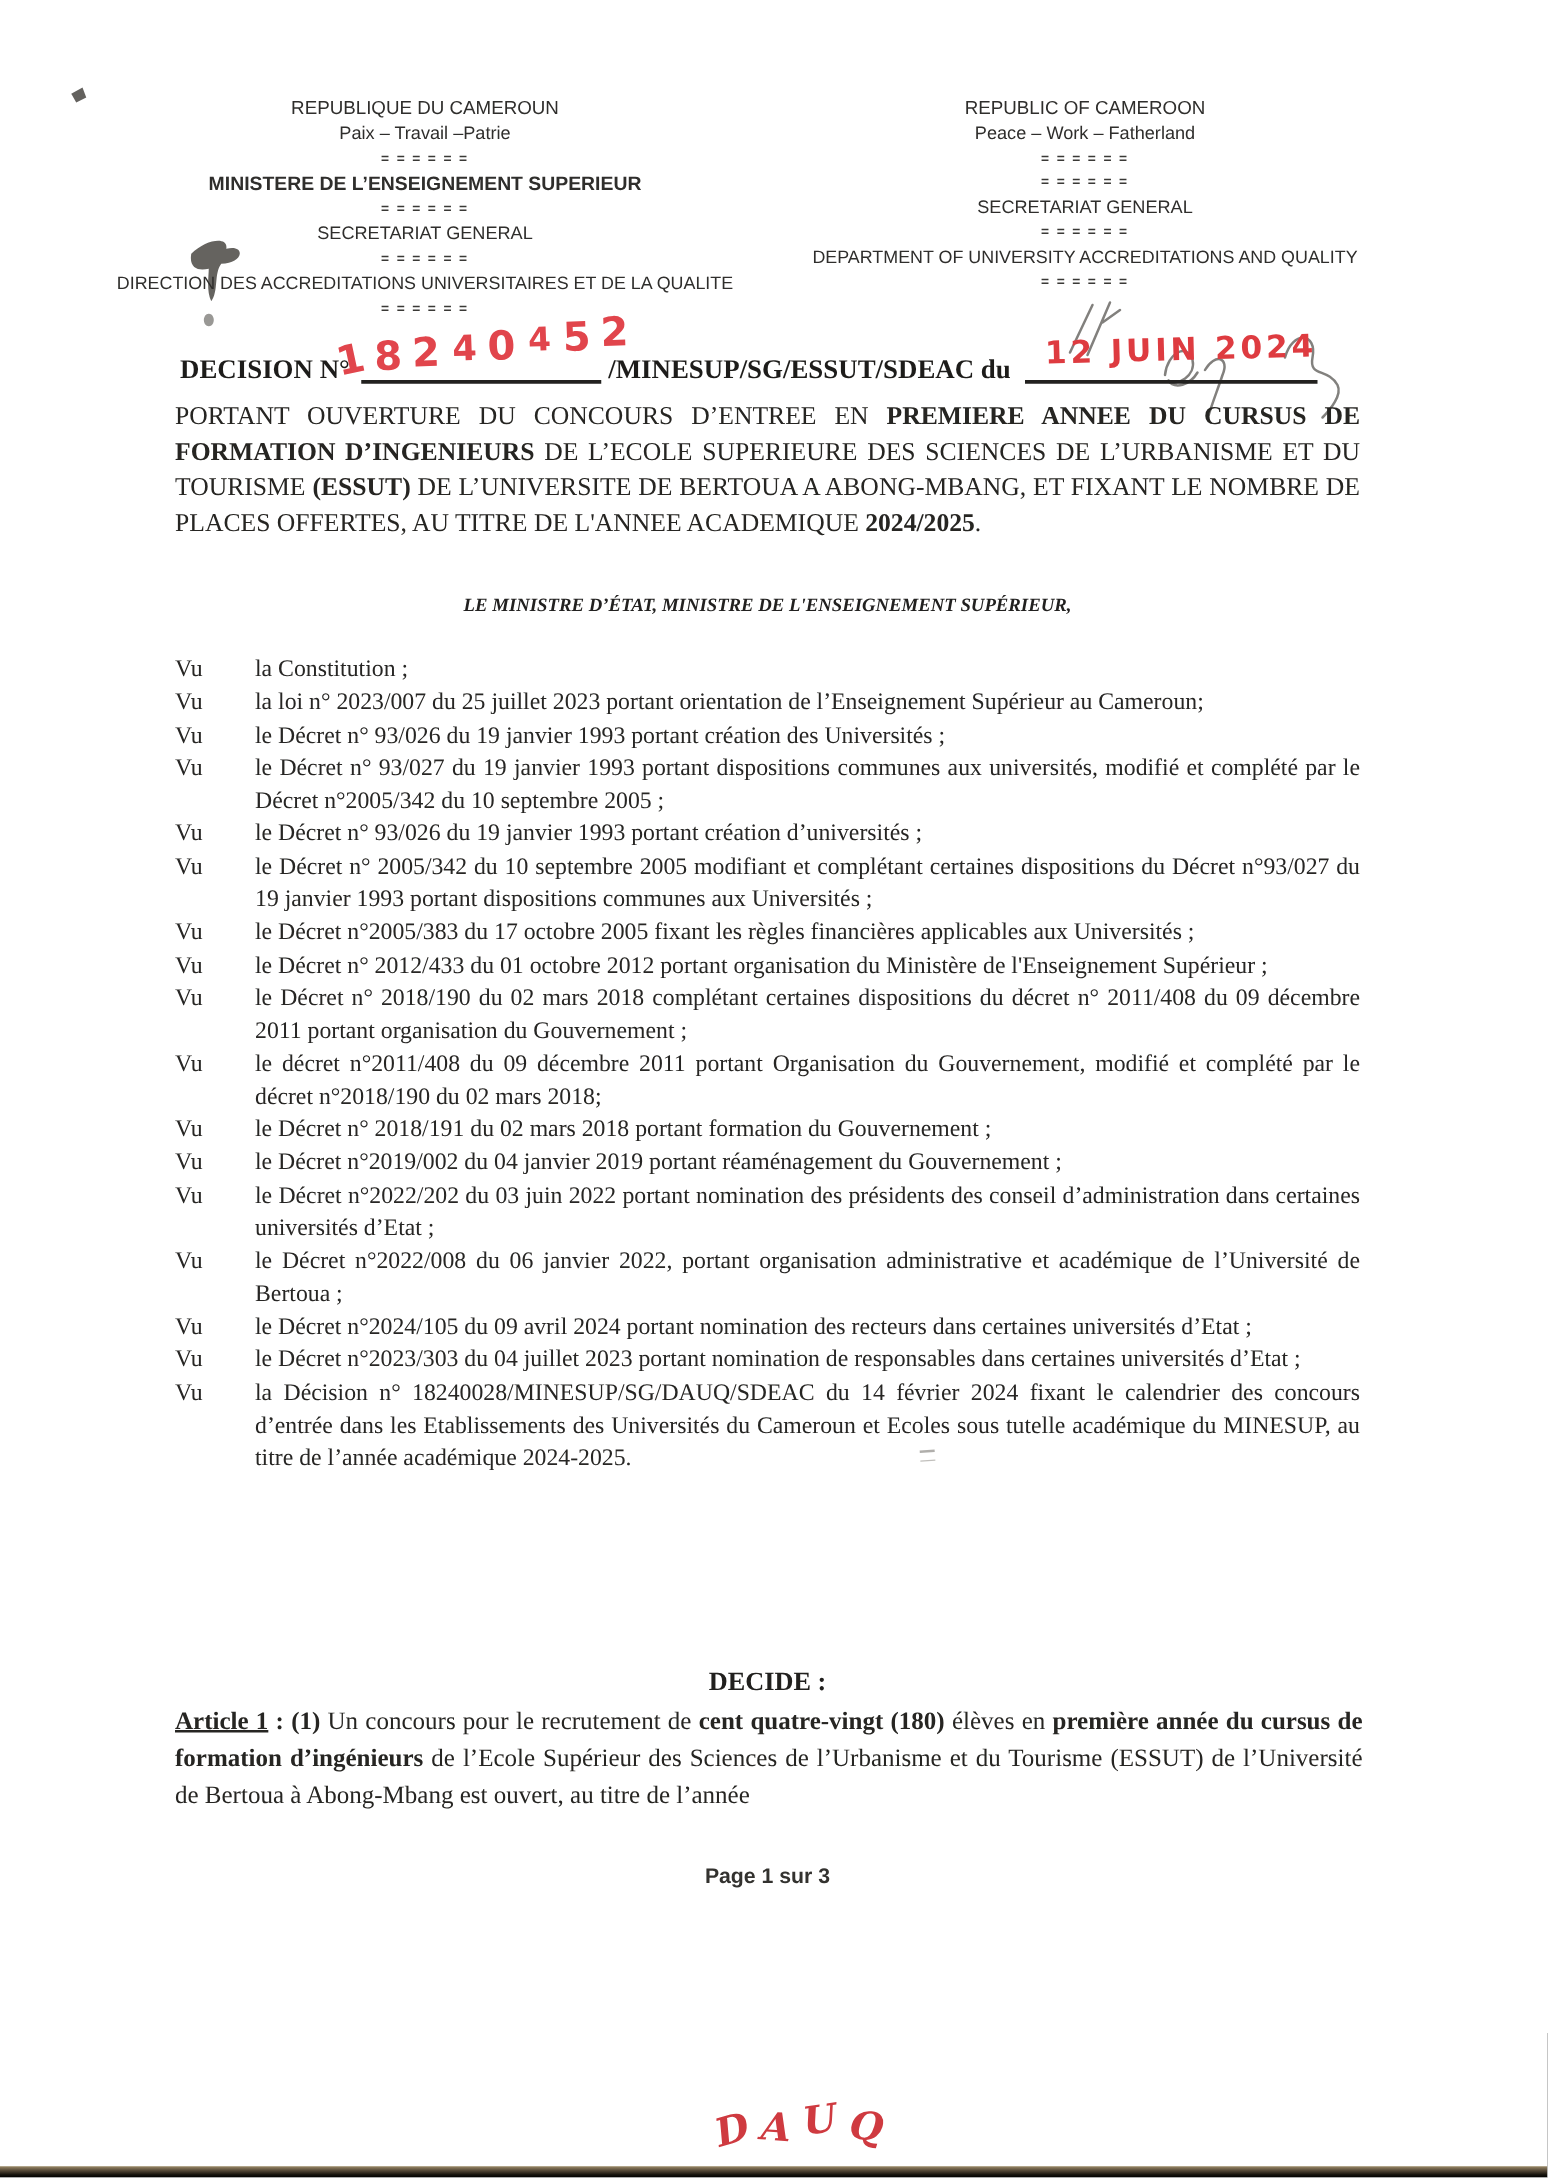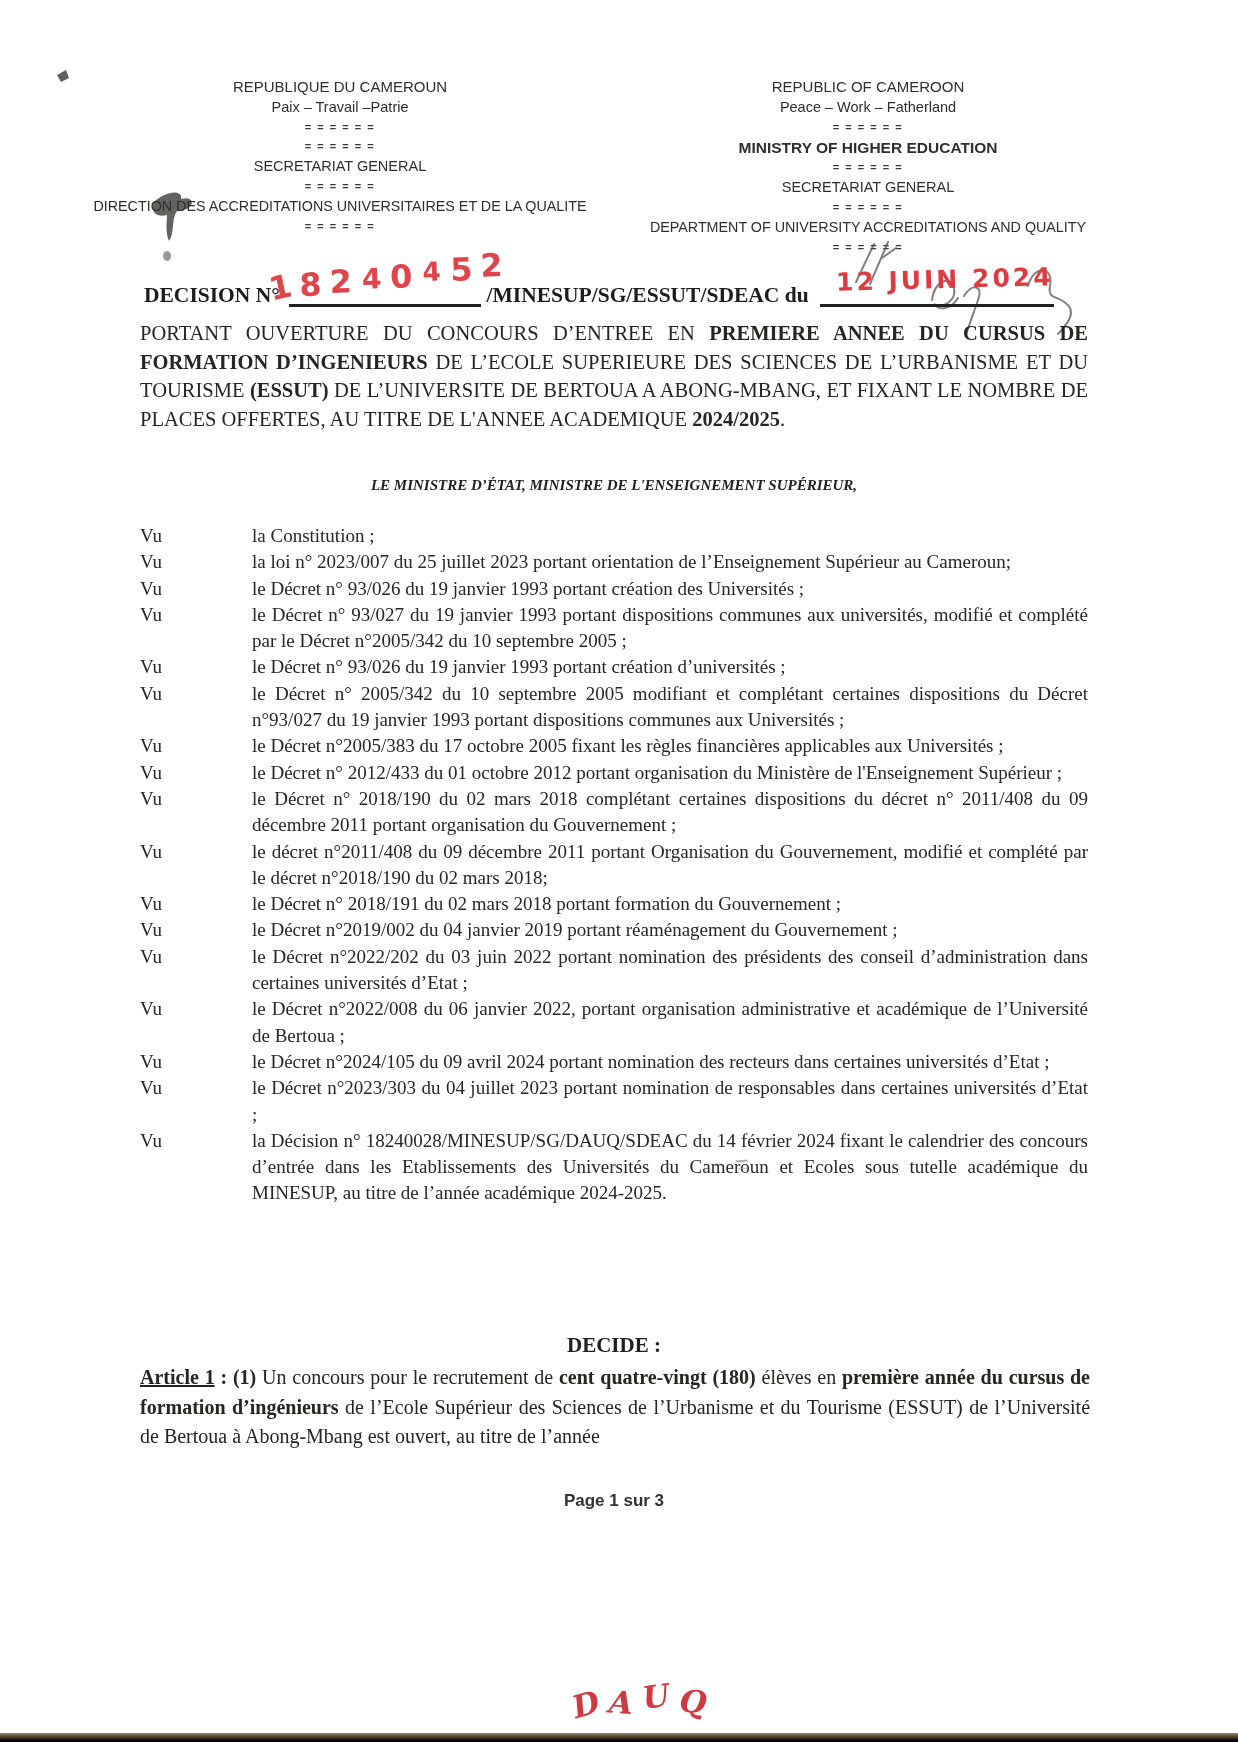--- a/index.html
+++ b/index.html
@@ -62,21 +62,21 @@
   .seg-underline{text-decoration:underline;}
 
   
   .minister{
     position:absolute;top:477px;left:140px;width:948px;
     text-align:center;font-weight:bold;font-size:15px;color:#222120;font-style:italic;
   }
 
   
   .vu-list{position:absolute;top:523px;left:140px;width:948px;font-size:19px;line-height:26.3px;color:#272624;}
-  .vu-row{display:flex;gap:48px;}
+  .vu-row{display:flex;}
   .vu-label{width:64px;flex:none;}
   .vu-text{flex:1;text-align:justify;}
 
   
   .decide{
     position:absolute;top:1333px;left:140px;width:948px;
     text-align:center;font-weight:bold;font-size:21px;color:#21201e;
   }
   .article-par{
     position:absolute;top:1363px;left:140px;width:950px;
@@ -116,32 +116,32 @@
   <svg class="ink-marks" viewBox="0 0 200 230">
     <path d="M22,20 l9,-5 l3,8 l-8,4 z" fill="#3c3a36" opacity="0.8"></path>
     <path d="M118,148 c12,-12 30,-14 28,-4 c16,-4 14,12 -4,12 c-6,8 -2,22 -8,30 c-4,-8 -2,-20 -2,-26 c-8,2 -16,0 -14,-12 z" fill="#4a4843" opacity="0.85"></path>
     <path d="M132,196 a4,5 0 1 0 0.1,0 z" fill="#55534e" opacity="0.6"></path>
   </svg>
 
   <div class="header-col left">
     <div class="h-line h-country">REPUBLIQUE DU CAMEROUN</div>
     <div class="h-line h-motto">Paix – Travail –Patrie</div>
     <div class="h-sep">= = = = = =</div>
+    <div class="h-line h-ministry">MINISTERE DE L’ENSEIGNEMENT SUPERIEUR</div>
     <div class="h-sep">= = = = = =</div>
     <div class="h-line h-secretariat">SECRETARIAT GENERAL</div>
     <div class="h-sep">= = = = = =</div>
     <div class="h-line h-dept">DIRECTION DES ACCREDITATIONS UNIVERSITAIRES ET DE LA QUALITE</div>
     <div class="h-sep">= = = = = =</div>
   </div>
 
   <div class="header-col right">
     <div class="h-line h-country">REPUBLIC OF CAMEROON</div>
     <div class="h-line h-motto">Peace – Work – Fatherland</div>
     <div class="h-sep">= = = = = =</div>
-    <div class="h-line h-ministry">MINISTRY OF HIGHER EDUCATION</div>
     <div class="h-sep">= = = = = =</div>
     <div class="h-line h-secretariat">SECRETARIAT GENERAL</div>
     <div class="h-sep">= = = = = =</div>
     <div class="h-line h-dept">DEPARTMENT OF UNIVERSITY ACCREDITATIONS AND QUALITY</div>
     <div class="h-sep">= = = = = =</div>
   </div>
 
   <svg class="scribble" viewBox="0 0 290 100">
     <g fill="none" stroke="#4d4b47" stroke-width="2" opacity="0.7" stroke-linecap="round">
       <path d="M38,6 L20,44 M52,4 L34,46 M46,20 L60,10"></path>

